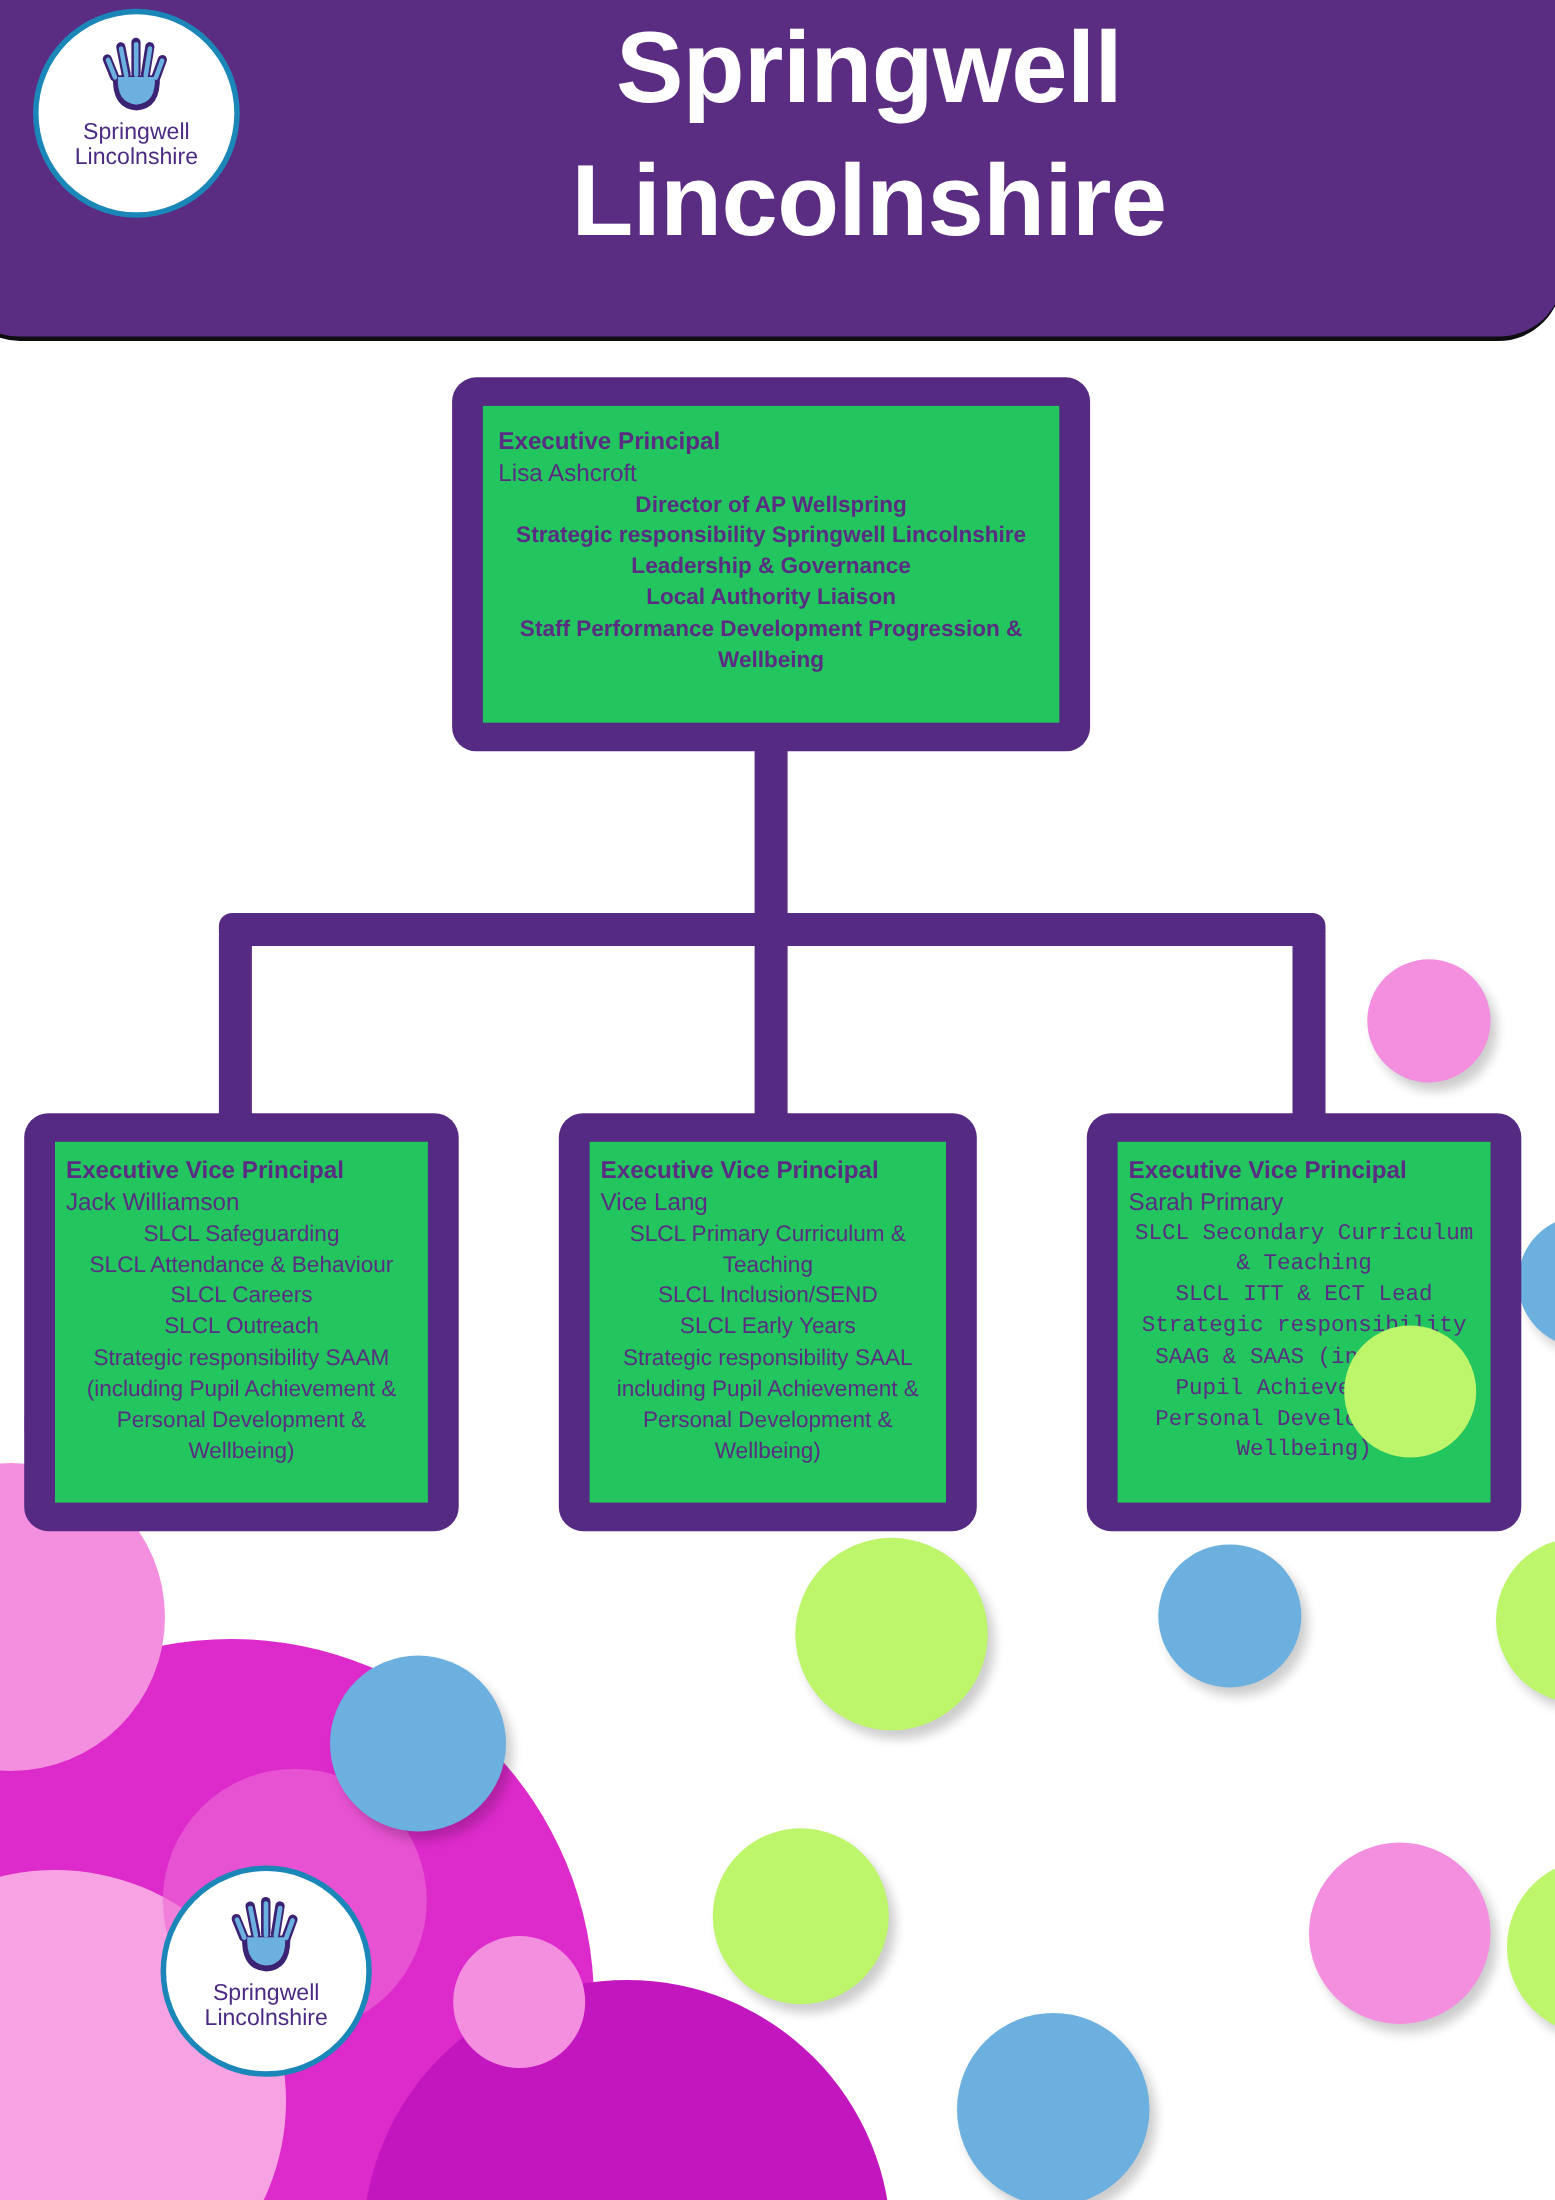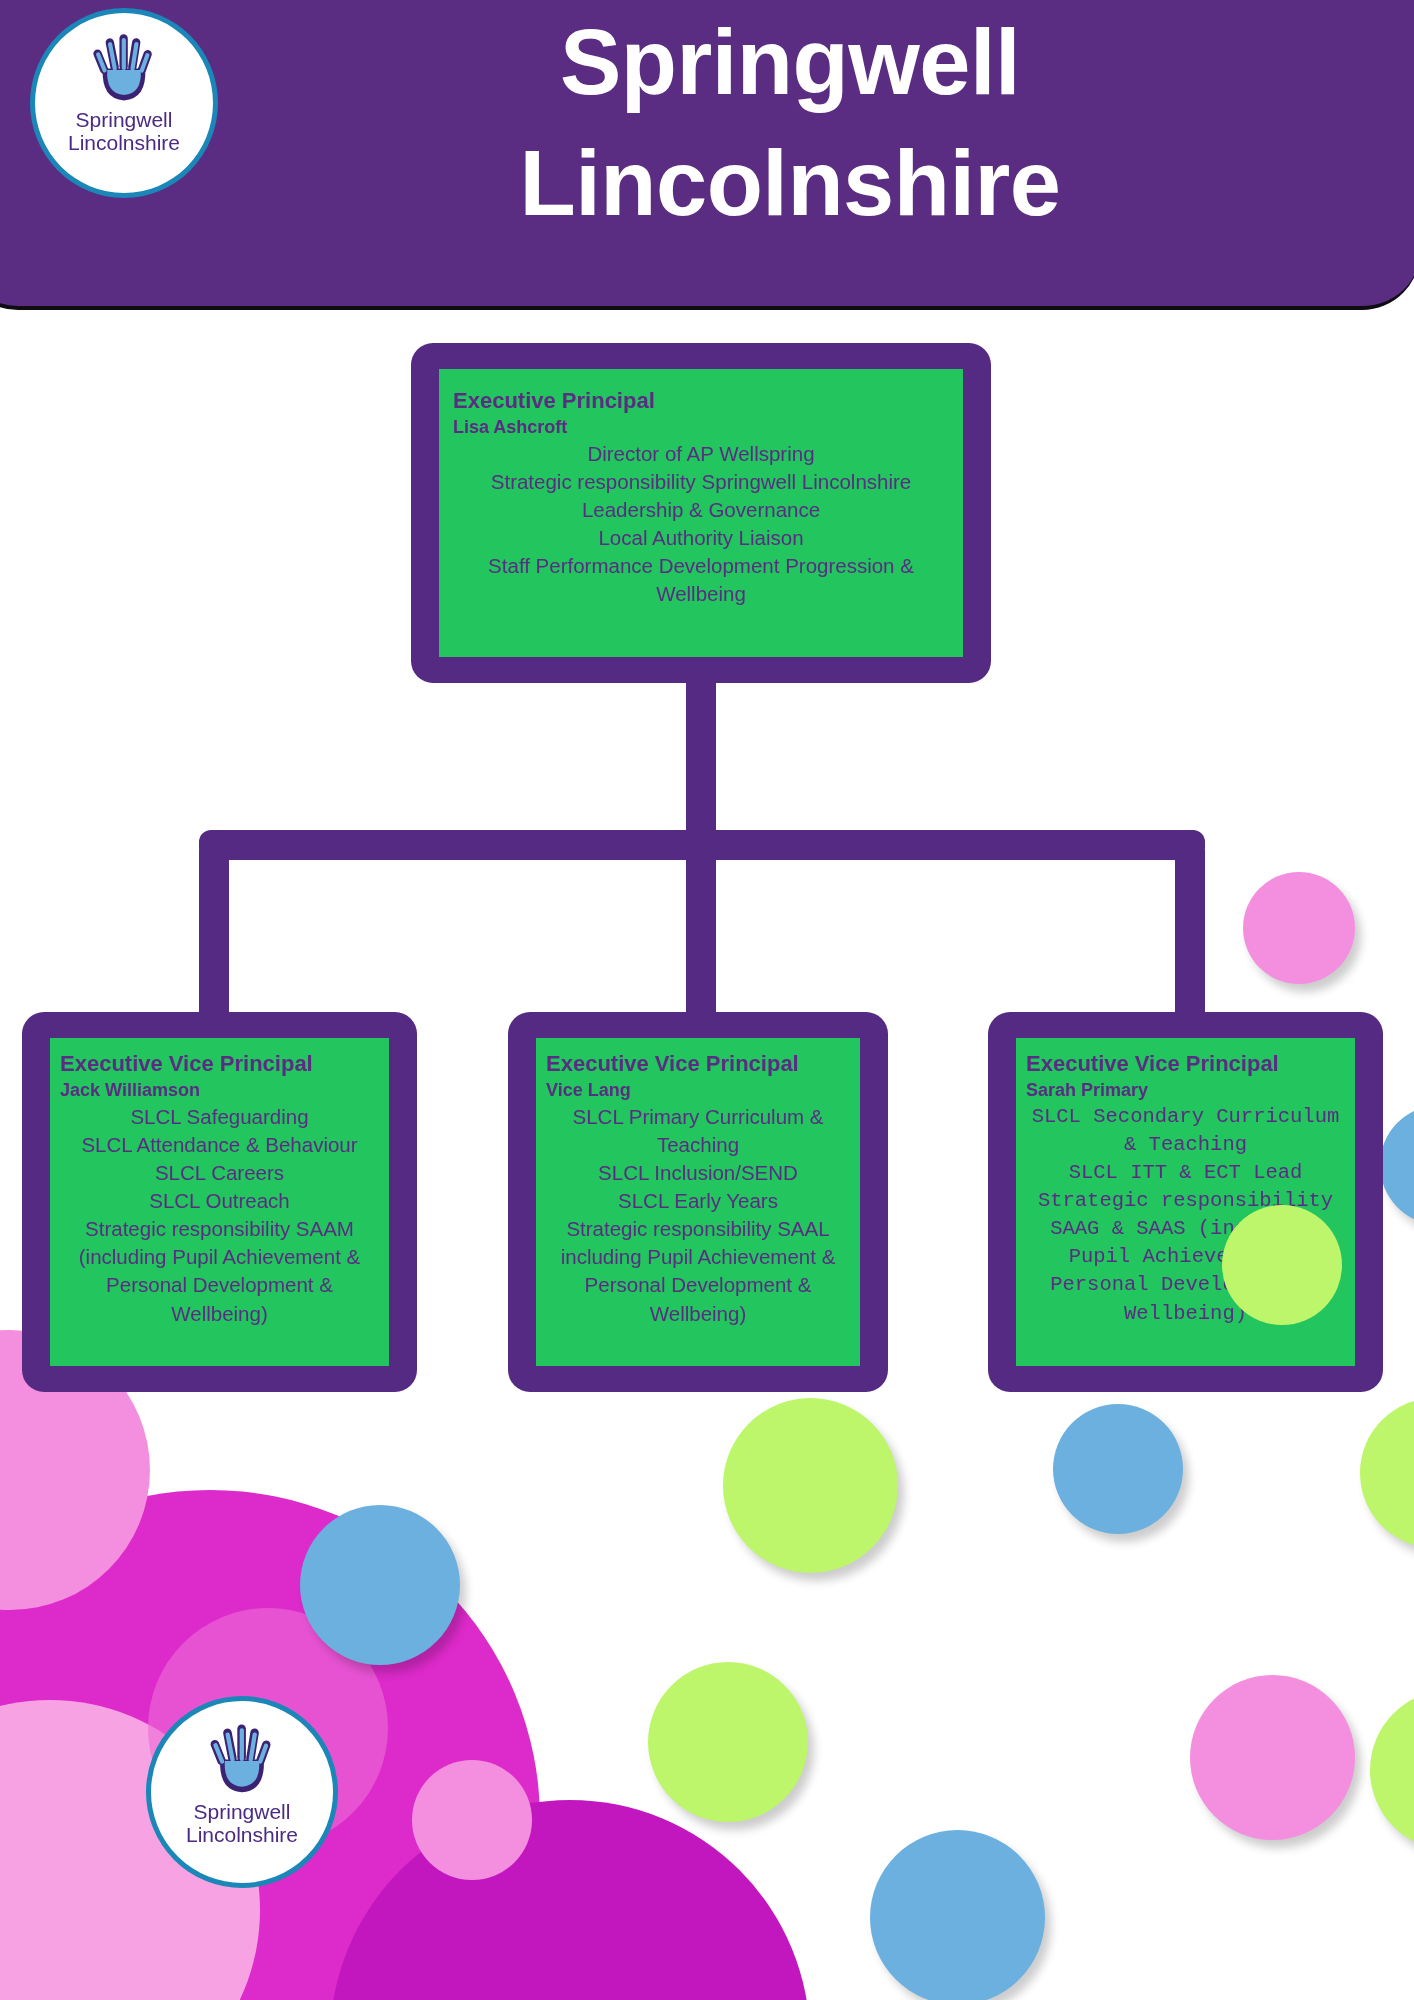--- a/index.html
+++ b/index.html
@@ -130,22 +130,22 @@
   }
   .node-role {
     color: #5A2D82;
     font-size: 22px;
     font-weight: bold;
     text-align: center;
     line-height: 1.3;
   }
   .node-name {
     color: #5A2D82;
-    font-size: 18px;
-    font-weight: bold;
+    font-size: 22px;
+    font-weight: normal;
     text-align: center;
     line-height: 1.3;
   }
   .node-duties {
     color: #5A2D82;
     font-size: 20.5px;
     text-align: center;
     line-height: 1.37;
     margin-top: 1px;
   }
@@ -217,21 +217,21 @@
     <div class="conn" id="conn-stem"></div>
     <div class="conn" id="conn-bar"></div>
     <div class="conn" id="conn-drop-left"></div>
     <div class="conn" id="conn-drop-mid"></div>
     <div class="conn" id="conn-drop-right"></div>
 
     <div class="node" id="node-root">
       <div class="node-inner">
         <div class="node-role">Executive Principal</div>
         <div class="node-name">Lisa Ashcroft</div>
-        <div class="node-duties" style="white-space: pre-line;">Director of AP Wellspring
+        <div class="node-duties" style="white-space: pre-line; font-weight: bold;">Director of AP Wellspring
 Strategic responsibility Springwell Lincolnshire
 Leadership &amp; Governance
 Local Authority Liaison
 Staff Performance Development Progression &amp; Wellbeing</div>
       </div>
     </div>
 
     <div class="node" id="node-left">
       <div class="node-inner">
         <div class="node-role">Executive Vice Principal</div>

